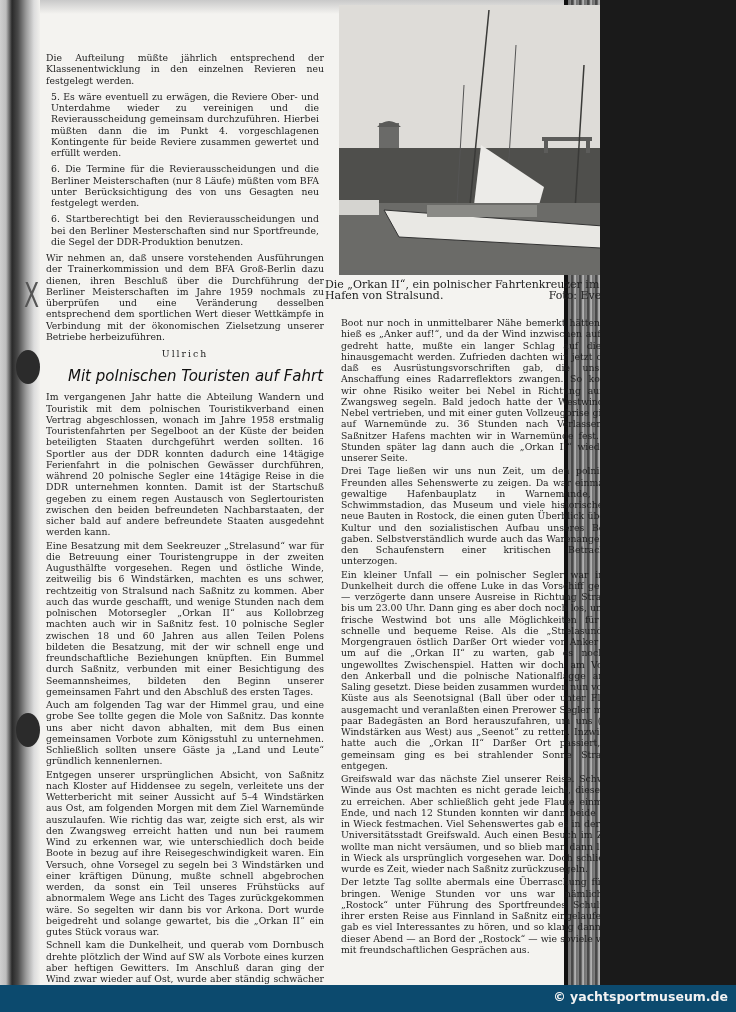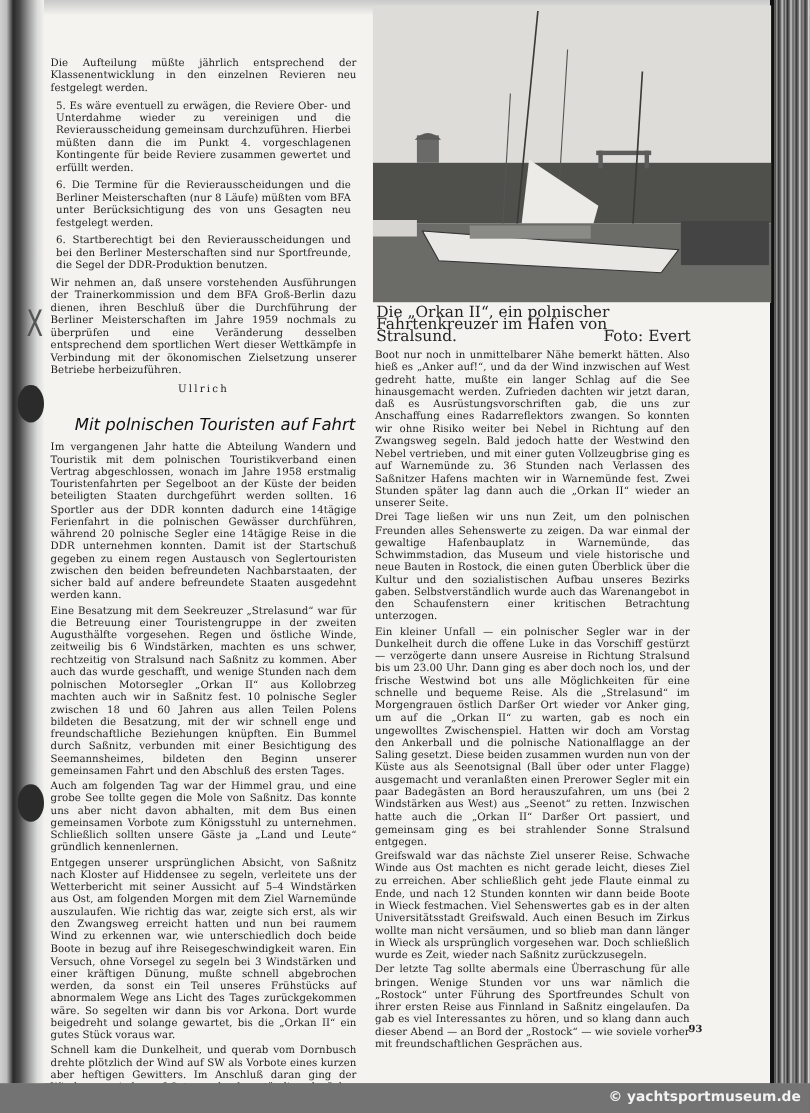--- a/index.html
+++ b/index.html
@@ -1,39 +1,39 @@
 <!DOCTYPE html>
 <html><head>
 <meta charset="utf-8">
 <style>
   html,body{margin:0;padding:0;}
   body{width:736px;height:1012px;position:relative;overflow:hidden;background:#1a1a1a;font-family:"DejaVu Serif",serif;}
-  .page{position:absolute;left:0;top:0;width:736px;height:985px;background:#f4f3f0;overflow:hidden;}
+  .page{position:absolute;left:0;top:0;width:600px;height:985px;background:#f4f3f0;overflow:hidden;}
   .gutter{position:absolute;left:0;top:0;width:40px;height:985px;
     background:linear-gradient(to right,#cfcfcf 0,#bdbdbd 6px,#2a2a2a 12px,#4a4a4a 18px,#9a9a9a 26px,#dcdcdc 34px,#f1f0ed 40px);}
   .topshade{position:absolute;left:0;top:0;width:736px;height:14px;background:linear-gradient(#c9c9c9,#f4f3f0);}
   .edge{position:absolute;right:0;top:0;width:36px;height:985px;
     background:repeating-linear-gradient(to right,#3a3a3a 0,#777 2px,#cfcfcf 3px,#555 5px,#999 6px,#2f2f2f 8px);}
   .edge::before{content:"";position:absolute;left:0;top:0;width:4px;height:100%;background:#111;}
   .holes{position:absolute;left:16px;width:24px;height:34px;border-radius:50%;background:#2b2b2b;}
   .col{position:absolute;font-size:9.3px;line-height:11.25px;color:#1e1e1e;text-align:justify;}
   .col p{margin:0 0 2px 0;text-indent:0;}
   .col.left{left:46px;top:52px;width:278px;}
   .col.right{left:341px;top:317px;width:286px;}
   ol.list{margin:0;padding:0;list-style:none;}
   ol.list li{margin:5px;}
   .sign{text-align:center;letter-spacing:2px;margin:6px 0 6px 0;}
-  .headline{font-family:"DejaVu Sans",sans-serif;font-style:italic;font-size:15px;line-height:18px;margin:18px 0 6px 22px;color:#111;text-align:left;}
+  .headline{font-family:"DejaVu Sans",sans-serif;font-style:italic;font-size:15px;line-height:18px;margin:8px 0 6px 22px;color:#111;text-align:left;}
   .mark{position:absolute;left:24px;top:283px;font-family:"DejaVu Sans",sans-serif;font-size:22px;color:#555;transform:scaleY(1.5);}
   .photo{position:absolute;left:339px;top:5px;width:362px;height:270px;background:#d9d8d4;overflow:hidden;}
   .photo svg{width:100%;height:100%;display:block;}
-  .caption{position:absolute;left:342px;top:279px;width:286px;font-size:14px;line-height:11px;color:#222;}
+  .caption{position:absolute;left:325px;top:279px;width:286px;font-size:11px;line-height:11px;color:#222;}
   .caption .credit{float:right;margin-left:16px;}
   .pagenum{position:absolute;left:626px;top:931px;font-size:9px;font-weight:bold;color:#222;}
-  .footer{position:absolute;left:0;top:985px;width:736px;height:27px;background:#737373;}
+  .footer{position:absolute;left:0;top:985px;width:736px;height:27px;background:#0c4a6e;}
   .copyright{position:absolute;right:8px;top:4px;font-family:"DejaVu Sans",sans-serif;font-weight:bold;font-size:12.5px;color:#f2f2f2;}
 </style>
 </head>
 <body>
 
 <div class="page">
   <div class="topshade"></div>
   <div class="gutter"></div>
   <div class="holes" style="top:350px;"></div>
   <div class="holes" style="top:713px;"></div>

